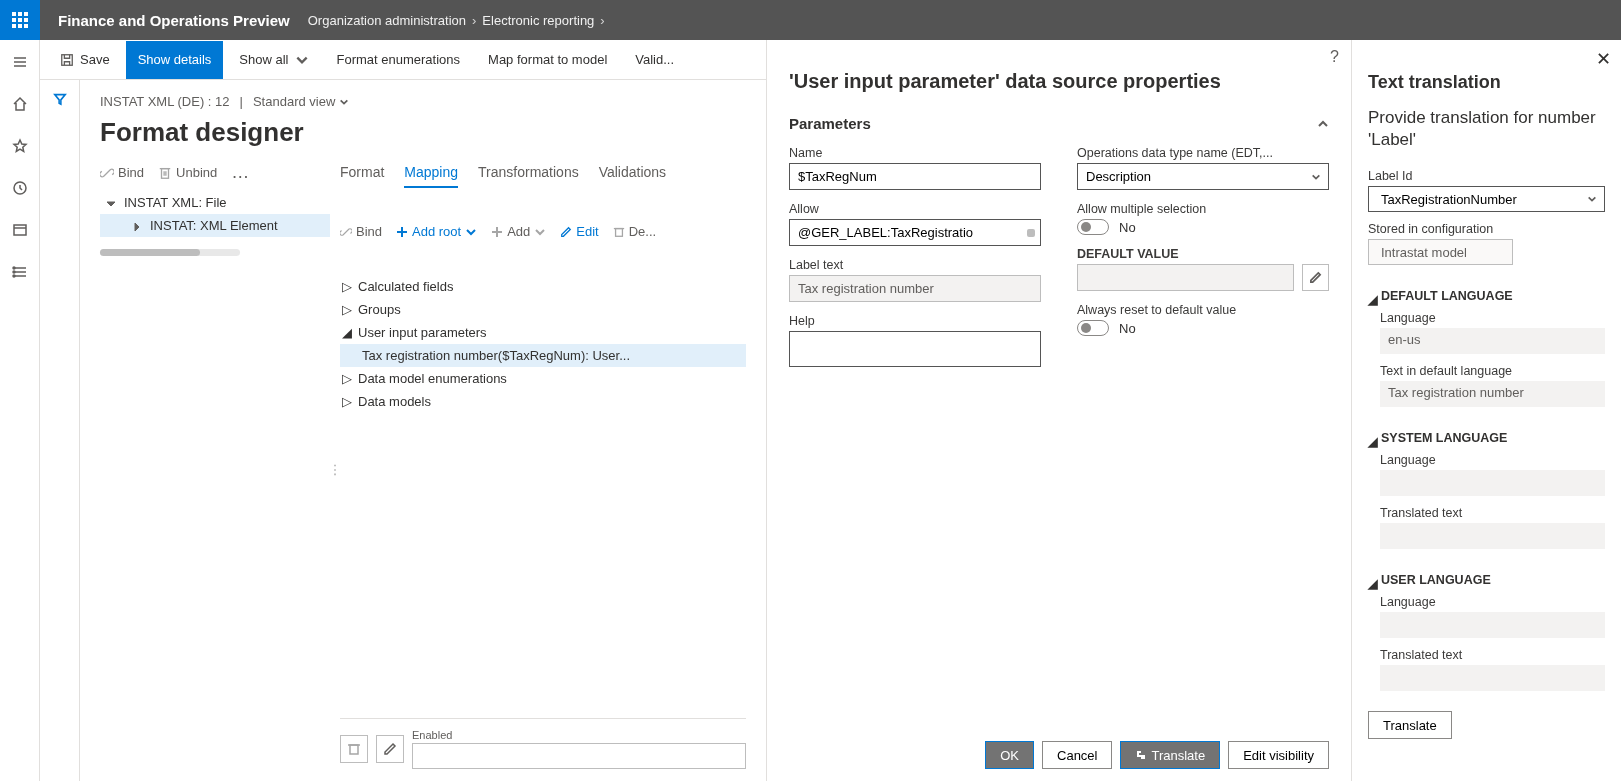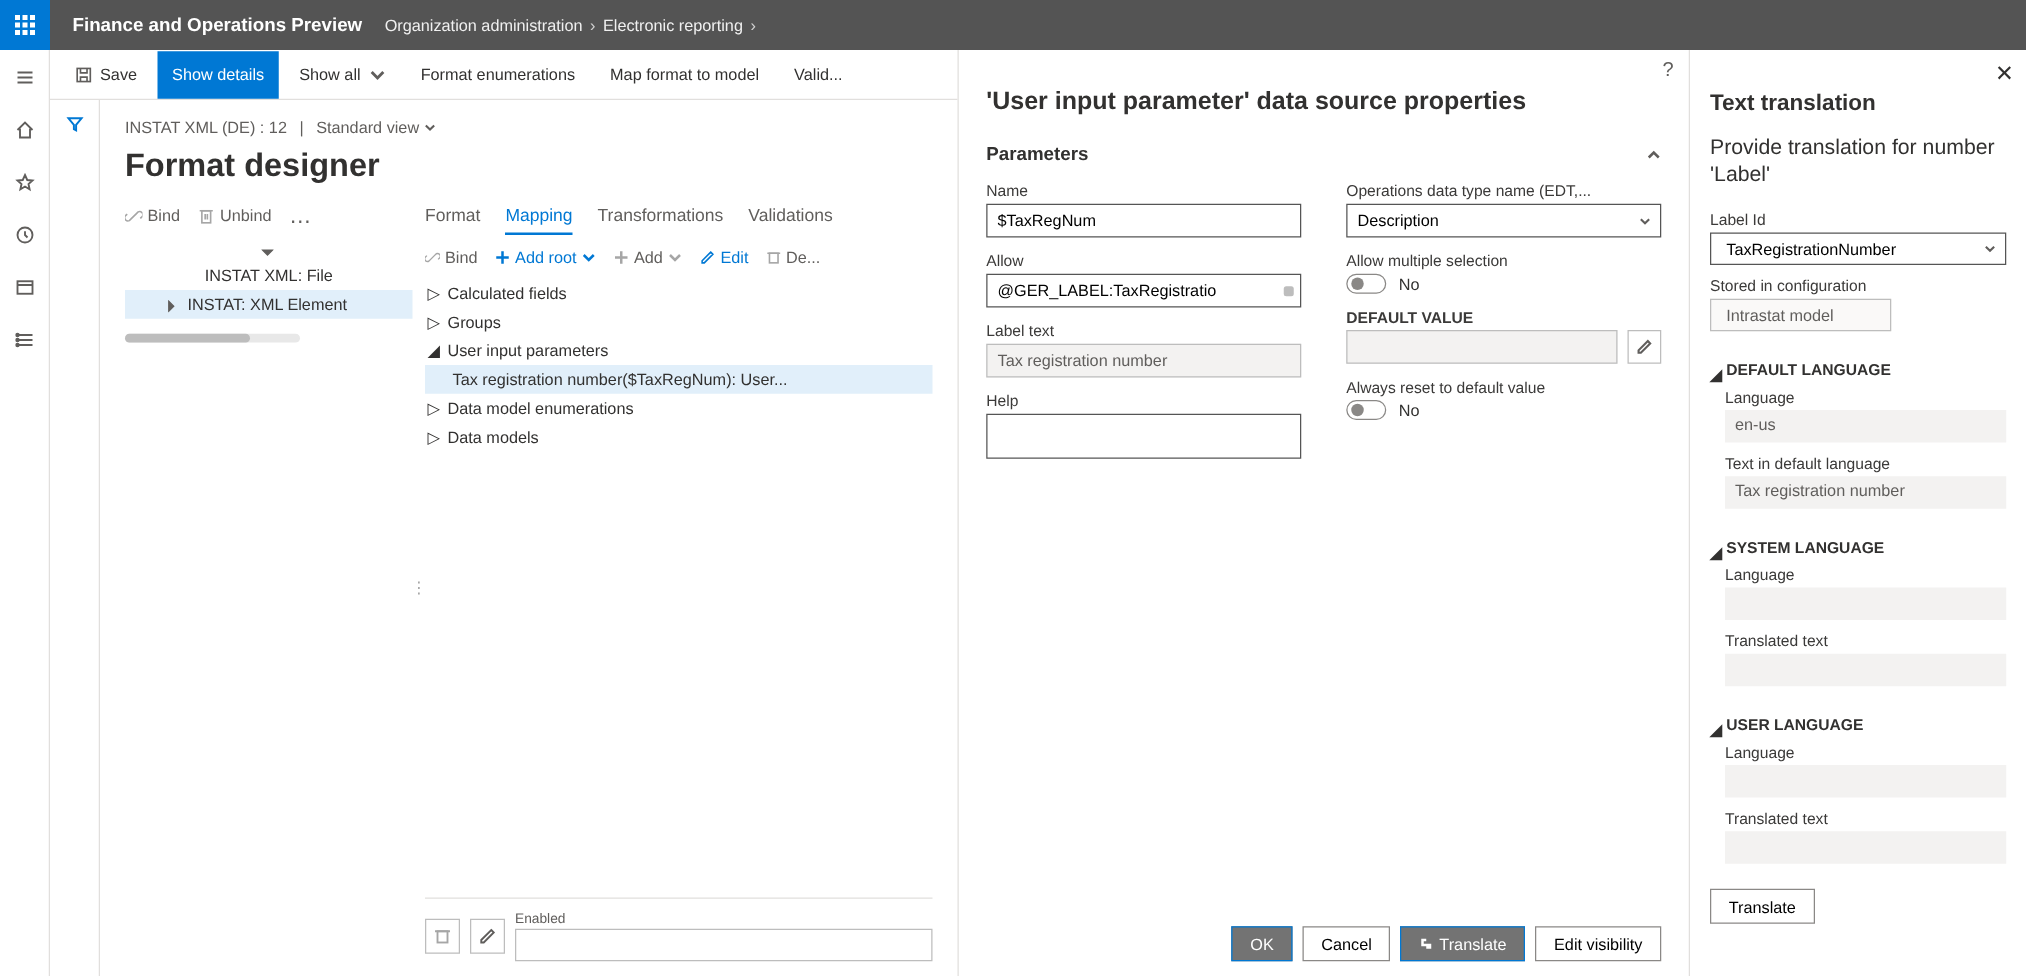--- a/index.html
+++ b/index.html
@@ -38,28 +38,28 @@
 .page-path .sv { display: flex; align-items: center; gap: 4px; }
 .page-title { font-size: 26px; font-weight: 600; margin-bottom: 10px; }
 
 .toolbar-small { display: flex; align-items: center; gap: 14px; padding: 4px 0 8px 0; color: #605e5c; font-size: 13px; }
 .toolbar-small .ts-btn { display: flex; align-items: center; gap: 4px; cursor: pointer; }
 .toolbar-small svg { width: 14px; height: 14px; }
 
 .split-cols { flex: 1; display: flex; min-height: 0; gap: 0; }
 .tree-col { width: 230px; }
 .tree-node { display: flex; align-items: center; gap: 6px; padding: 4px 6px; font-size: 13px; cursor: pointer; }
-.tree-node.root { font-weight: 400; flex-direction: column; }
+.tree-node.root { font-weight: 400; }
 .tree-node .chv { width: 12px; height: 12px; display: inline-block; }
 .tree-node.child { padding-left: 32px; background: #e1effa; }
 .chv svg { width: 10px; height: 10px; stroke: #605e5c; fill: #605e5c; }
 
 .resize-handle { width: 10px; display: flex; align-items: center; justify-content: center; color: #a6a6a6; cursor: ew-resize; }
 
-.map-col { flex: 1; display: flex; flex-direction: column; min-width: 0; }
+.map-col { flex: 1; display: flex; flex-direction: column; min-width: 0; gap: 26px; }
 .tabs { display: flex; gap: 20px; font-size: 14px; color: #605e5c; margin-bottom: 10px; }
 .tab { padding: 6px 0; cursor: pointer; }
 .tab.active { color: #0078d4; border-bottom: 2px solid #0078d4; }
 
 .map-toolbar { display: flex; align-items: center; gap: 14px; color: #605e5c; font-size: 13px; margin-bottom: 10px; }
 .map-toolbar .mt-btn { display: flex; align-items: center; gap: 4px; cursor: pointer; }
 .map-toolbar .mt-btn.blue { color: #0078d4; }
 .map-toolbar svg { width: 12px; height: 12px; }
 
 .ds-tree .ds-node { display: flex; align-items: center; gap: 6px; padding: 4px 2px; font-size: 13px; cursor: pointer; }

